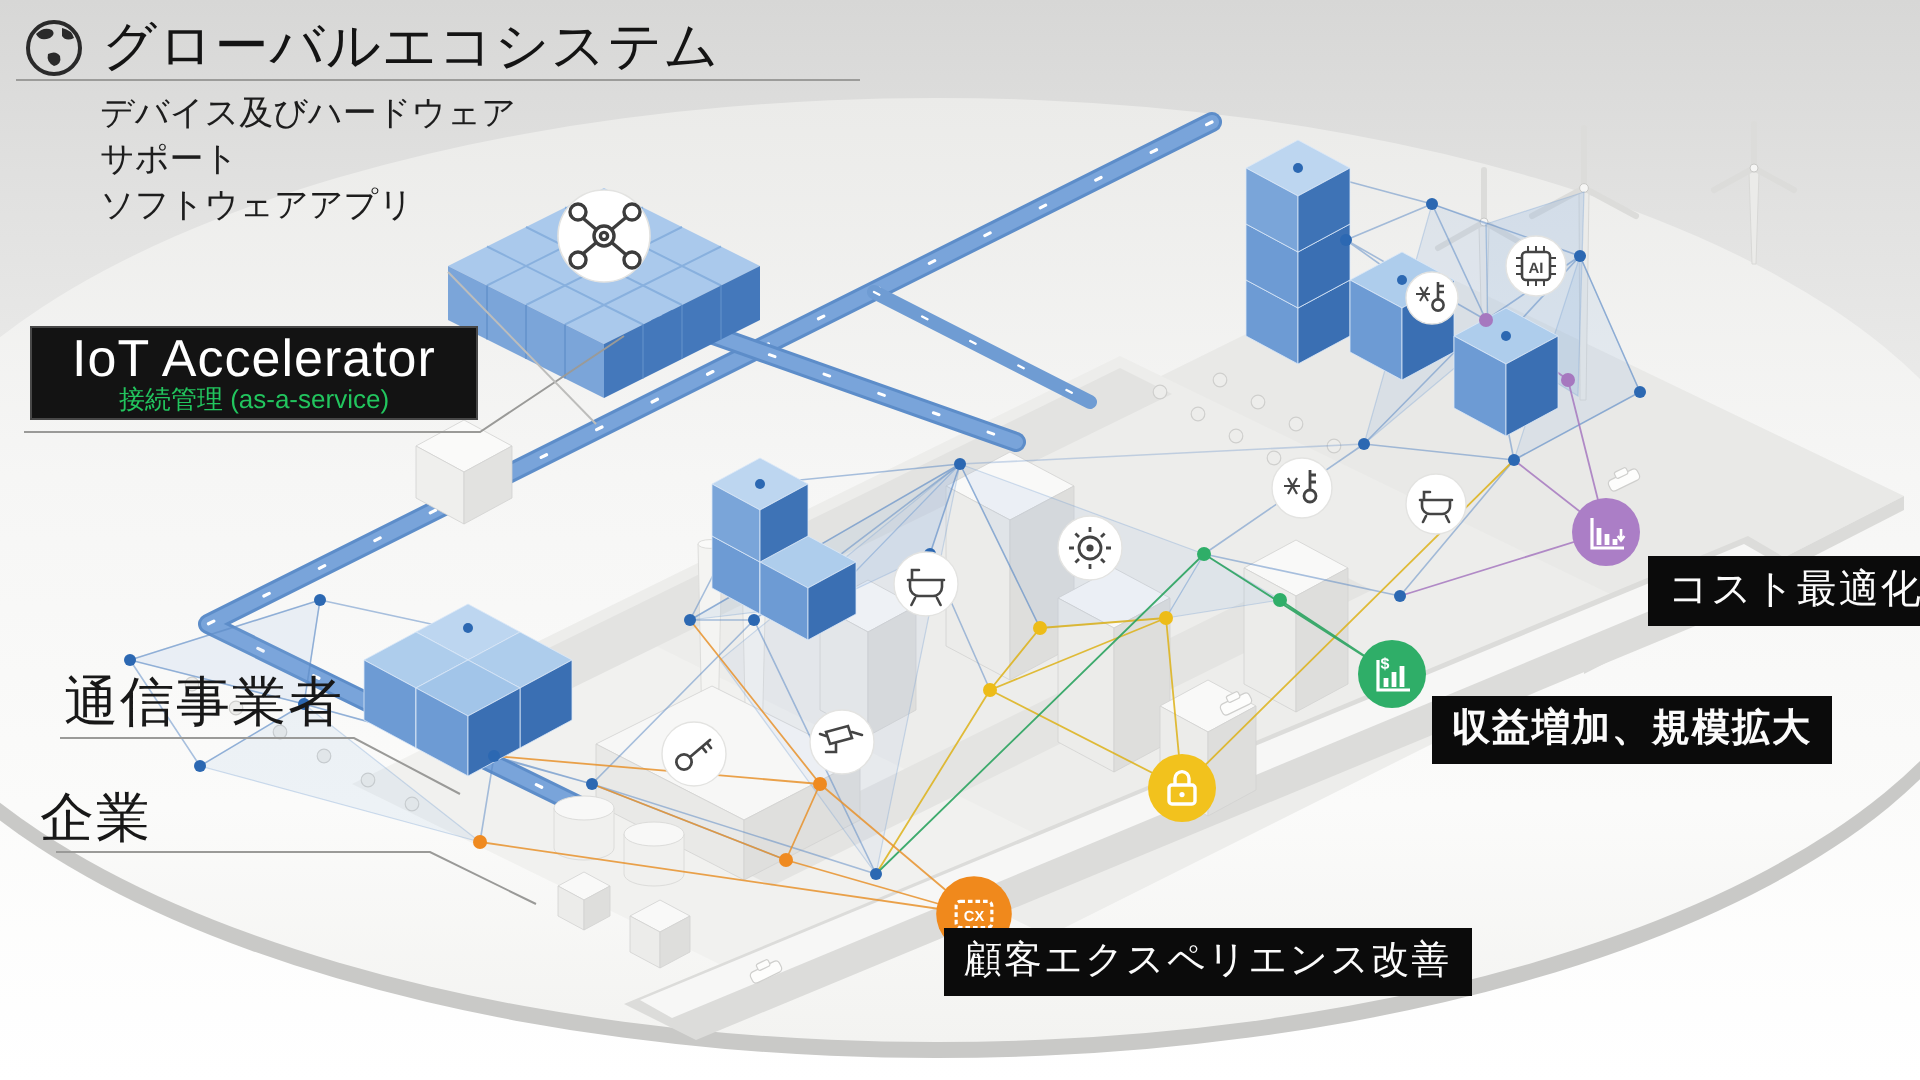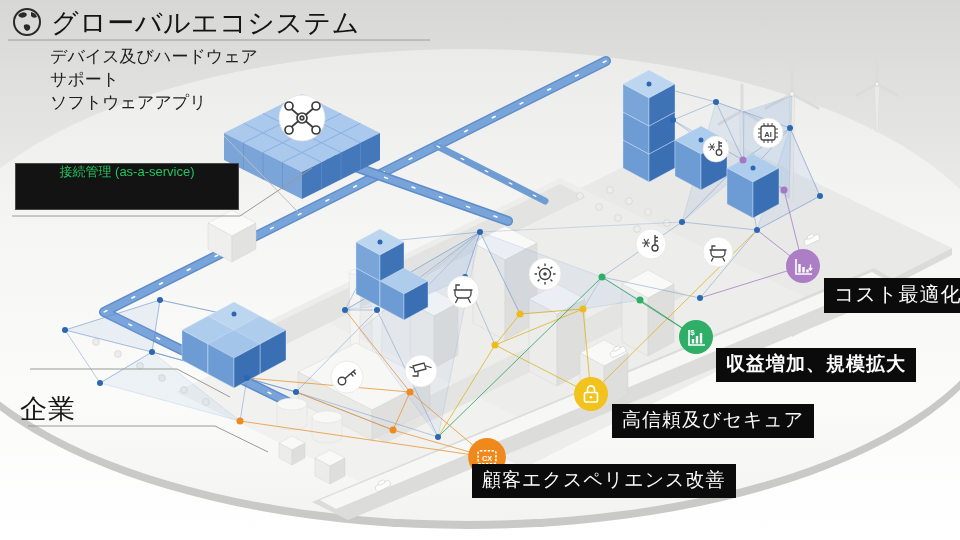--- a/index.html
+++ b/index.html
@@ -1,20 +1,20 @@
 <!DOCTYPE html>
 <html><head>
 <meta charset="utf-8">
 <style>
   html,body{margin:0;padding:0;background:#fff;}
   .stage{position:relative;width:960px;height:540px;overflow:hidden;
     background:linear-gradient(180deg,#d7d7d6 0%,#e0e0df 16%,#ebebea 38%,#fafaf9 66%,#ffffff 100%);
     font-family:"Liberation Sans","DejaVu Sans",sans-serif;}
   svg.scene{position:absolute;left:0;top:0;}
-  .title-row{position:absolute;left:10px;top:5px;display:flex;align-items:flex-start;gap:7px;
+  .title-row{position:absolute;left:10px;top:5px;display:flex;align-items:flex-end;gap:7px;
     color:#141414;font-size:27px;font-weight:500;letter-spacing:.5px;white-space:nowrap;}
   .subs{position:absolute;left:50px;top:45px;font-size:17px;color:#1d1d1d;line-height:23px;white-space:nowrap;}
   .iot-box{position:absolute;left:15px;top:163px;width:224px;height:47px;background:#131313;
     border:1px solid #484848;color:#fff;text-align:center;box-sizing:border-box;padding-top:1px;}
   .iot-box .t1{font-size:26px;line-height:28px;letter-spacing:.5px;}
   .iot-box .t2{font-size:13px;color:#22c55e;line-height:14px;}
   .actor{position:absolute;font-size:27px;color:#181818;letter-spacing:1px;white-space:nowrap;}
   .actor-operator{left:32px;top:333px;}
   .actor-enterprise{left:20px;top:391px;}
   .badge-circle{position:absolute;width:40px;height:40px;}
@@ -418,23 +418,25 @@
   </svg>
   <span>グローバルエコシステム</span>
 </div>
 <div class="subs">
   <div>デバイス及びハードウェア</div>
   <div>サポート</div>
   <div>ソフトウェアアプリ</div>
 </div>
 
 <div class="iot-box">
+  <div class="t1">IoT Accelerator</div>
   <div class="t2">接続管理 (as-a-service)</div>
 </div>
 
+<div class="actor actor-operator">通信事業者</div>
 <div class="actor actor-enterprise">企業</div>
 
 <svg class="badge-circle" style="left:783px;top:246px;" viewBox="0 0 40 40">
   <circle cx="20" cy="20" r="17" fill="#ab7ec6"></circle>
   <polyline points="13,13 13,28 29,28" fill="none" stroke="#fff" stroke-width="1.6"></polyline>
   <path d="M16.5,18 V26.5 M20.5,21 V26.5 M24.5,23.5 V26.5" stroke="#fff" stroke-width="2.4" fill="none"></path>
   <path d="M27.5,18.5 V23.5 M25.8,22 L27.5,24.2 L29.2,22" stroke="#fff" stroke-width="1.3" fill="none"></path>
 </svg>
 <div class="badge-label" style="left:806px;top:278px;font-size:20px;">コスト最適化</div>
 
@@ -445,21 +447,20 @@
   <text x="16.5" y="17.5" font-size="8" font-weight="bold" fill="#fff" text-anchor="middle">$</text>
 </svg>
 <div class="badge-label" style="left:698px;top:348px;font-weight:bold;">収益増加、規模拡大</div>
 
 <svg class="badge-circle" style="left:571px;top:374px;" viewBox="0 0 40 40">
   <circle cx="20" cy="20" r="17" fill="#f2c21d"></circle>
   <rect x="13.5" y="18.5" width="13" height="9.5" rx="1.5" fill="none" stroke="#fff" stroke-width="1.7"></rect>
   <path d="M16.5,18.5 v-3.2 a3.5,3.5 0 0 1 7,0 v3.2" fill="none" stroke="#fff" stroke-width="1.7"></path>
   <circle cx="20" cy="23.3" r="1.3" fill="#fff"></circle>
 </svg>
-<div class="badge-label" style="left:594px;top:404px;">高信頼及びセキュア</div>
 
 <svg class="badge-circle" style="left:466px;top:436px;width:42px;height:42px;" viewBox="0 0 40 40">
   <circle cx="20" cy="20" r="18" fill="#f0891c"></circle>
   <rect x="11.5" y="14" width="17" height="12.5" rx="2" fill="none" stroke="#fff" stroke-width="1.5" stroke-dasharray="2.2 1.4"></rect>
   <text x="20" y="23.5" font-size="7" font-weight="bold" fill="#fff" text-anchor="middle">CX</text>
 </svg>
 <div class="badge-label" style="left:454px;top:464px;">顧客エクスペリエンス改善</div>
 
 </div>
 

